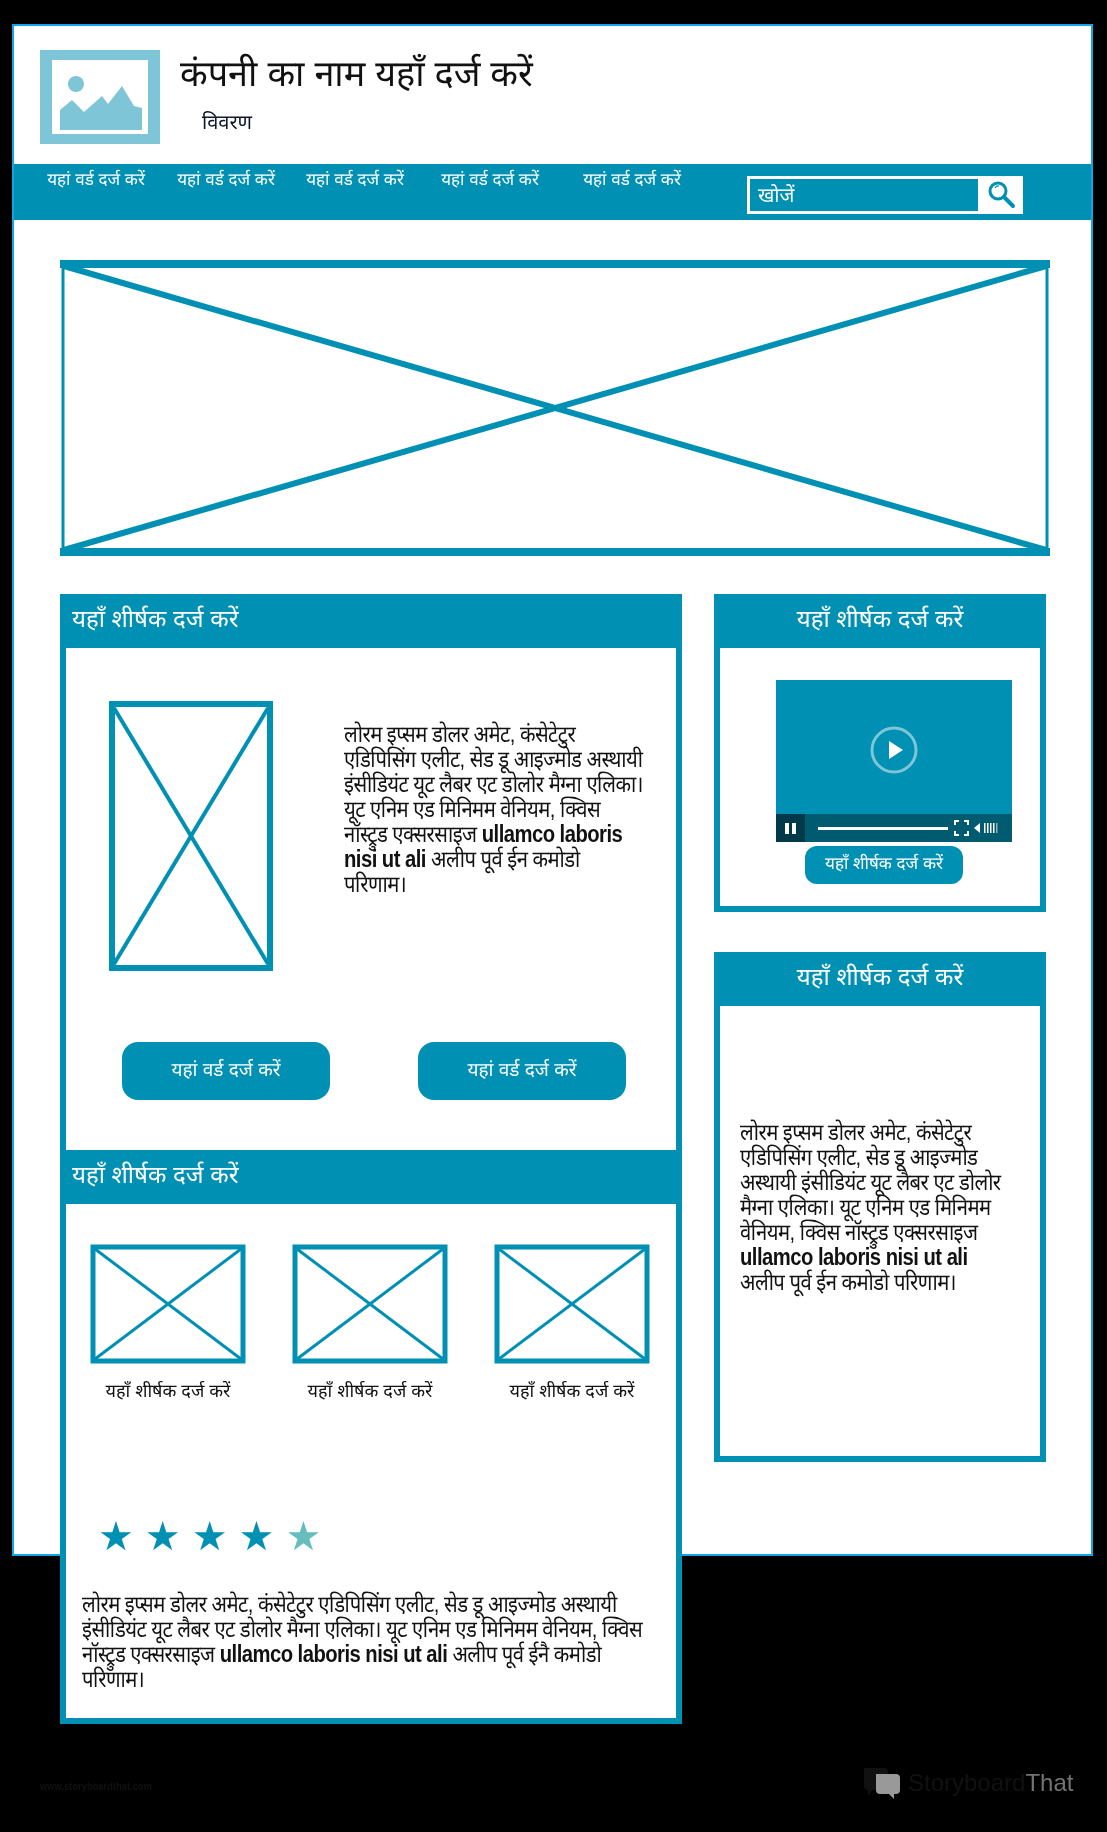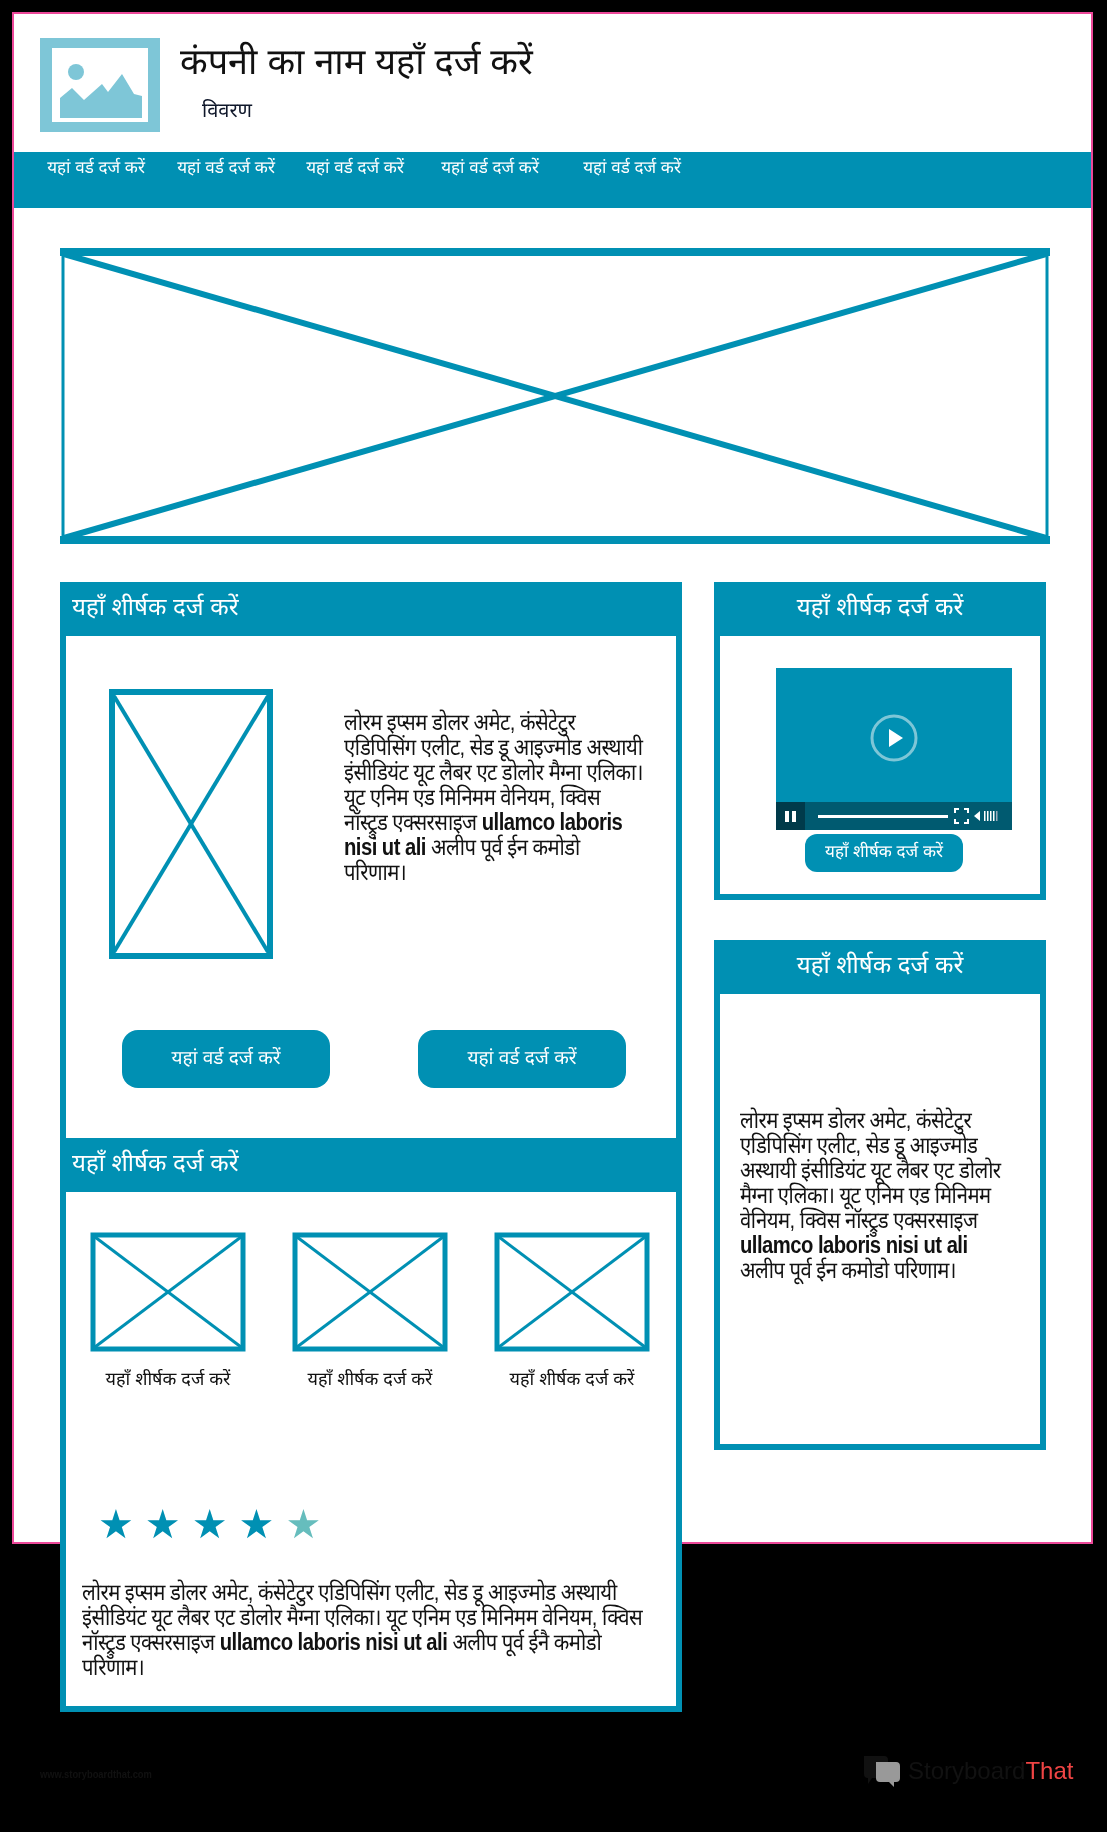--- a/index.html
+++ b/index.html
@@ -1,18 +1,18 @@
 <!DOCTYPE html>
 <html><head>
   <meta charset="utf-8">
   <style>
     * { box-sizing: border-box; margin: 0; padding: 0; }
     html, body { width: 1107px; height: 1832px; background: #000; overflow: hidden; }
     body { position: relative; font-family: "Liberation Sans", "DejaVu Sans", sans-serif; }
-    .page { position: absolute; left: 12px; top: 12px; width: 1081px; height: 1532px; background: #fff; border: 2px solid #ec4899; }
+    .page { position: absolute; left: 12px; top: 24px; width: 1081px; height: 1532px; background: #fff; border: 2px solid #0ea5e9; }
     .abs { position: absolute; }
     .logo { left: 26px; top: 24px; width: 120px; height: 94px; background: #7ec6d7; }
     .logo .inner { position: absolute; left: 12px; top: 10px; width: 96px; height: 74px; background: #fff; }
     .company-title { left: 166px; top: 22px; font-size: 36px; color: #111; white-space: nowrap; }
     .company-desc { left: 188px; top: 82px; font-size: 20px; color: #0f172a; }
     .navbar { left: 0; top: 138px; width: 1077px; height: 56px; background: #0090b3; }
     .nav-item { position: absolute; top: 6px; width: 120px; text-align: center; color: #fff; font-size: 17px; line-height: 20px; cursor: pointer; }
     .search { position: absolute; left: 733px; top: 12px; width: 276px; height: 38px; background: #fff; }
     .search-input { position: absolute; left: 2px; top: 2px; width: 230px; height: 34px; background: #0090b3; border: 1px solid #fff; color: #fff; font-size: 20px; padding-left: 8px; line-height: 30px; font-family: "Liberation Sans", sans-serif; outline: none; }
     .search-input::placeholder { color: #fff; opacity: 1; }
@@ -26,21 +26,21 @@
     .btn { position: absolute; background: #0090b3; color: #fff; text-align: center; border-radius: 16px; font-size: 19px; cursor: pointer; }
     .video { position: absolute; left: 762px; top: 654px; width: 236px; height: 162px; background: #0090b3; }
     .video .controls { position: absolute; left: 0; bottom: 0; width: 100%; height: 28px; background: #005a70; }
     .video .pause { position: absolute; left: 0; top: 0; width: 29px; height: 28px; background: #003a4a; }
     .caption { position: absolute; width: 160px; text-align: center; font-size: 18px; color: #111; }
     .stars { position: absolute; left: 84px; top: 1490px; display: flex; gap: 11px; }
     .star { font-size: 40px; line-height: 40px; color: #0090b3; }
     .footer-url { left: 26px; top: 1754px; font-size: 11px; font-weight: bold; color: #111; transform: scaleX(0.85); transform-origin: left; }
     .brand { left: 848px; top: 1740px; display: flex; align-items: center; gap: 6px; }
     .brand-text { font-size: 24px; color: #111; }
-    .brand-text span { color: #ef4444; }
+    .brand-text span { color: #737373; }
   </style>
 </head>
 <body>
 
 <div class="page">
 
   <div class="abs logo">
     <div class="inner">
       <svg width="96" height="74" viewBox="0 0 96 74">
         <circle cx="24" cy="24" r="8" fill="#7ec6d7"></circle>
@@ -50,20 +50,30 @@
   </div>
   <div class="abs company-title">कंपनी का नाम यहाँ दर्ज करें</div>
   <div class="abs company-desc">विवरण</div>
 
   <div class="abs navbar">
     <div class="nav-item" style="left:22px">यहां वर्ड दर्ज करें</div>
     <div class="nav-item" style="left:152px">यहां वर्ड दर्ज करें</div>
     <div class="nav-item" style="left:281px">यहां वर्ड दर्ज करें</div>
     <div class="nav-item" style="left:416px">यहां वर्ड दर्ज करें</div>
     <div class="nav-item" style="left:558px">यहां वर्ड दर्ज करें</div>
+    <div class="search">
+      <input class="search-input" type="text" placeholder="खोजें" style="">
+      <div class="search-btn">
+        <svg width="38" height="34" viewBox="0 0 38 34">
+          <circle cx="15" cy="13" r="8" fill="none" stroke="#0090b3" stroke-width="3"></circle>
+          <path d="M12 10 a4 4 0 0 1 4 -2" fill="none" stroke="#0090b3" stroke-width="1.2"></path>
+          <line x1="21" y1="19" x2="30" y2="28" stroke="#0090b3" stroke-width="4" stroke-linecap="round"></line>
+        </svg>
+      </div>
+    </div>
   </div>
 
   <div class="abs" style="left:46px; top:234px; width:990px; height:296px;">
     <svg width="990" height="296" viewBox="0 0 990 296">
       <rect x="3" y="3" width="984" height="290" fill="none" stroke="#0090b3" stroke-width="3"></rect>
       <line x1="0" y1="4" x2="990" y2="4" stroke="#0090b3" stroke-width="8"></line>
       <line x1="0" y1="292" x2="990" y2="292" stroke="#0090b3" stroke-width="8"></line>
       <line x1="4" y1="6" x2="986" y2="290" stroke="#0090b3" stroke-width="6"></line>
       <line x1="4" y1="290" x2="986" y2="6" stroke="#0090b3" stroke-width="6"></line>
     </svg>

